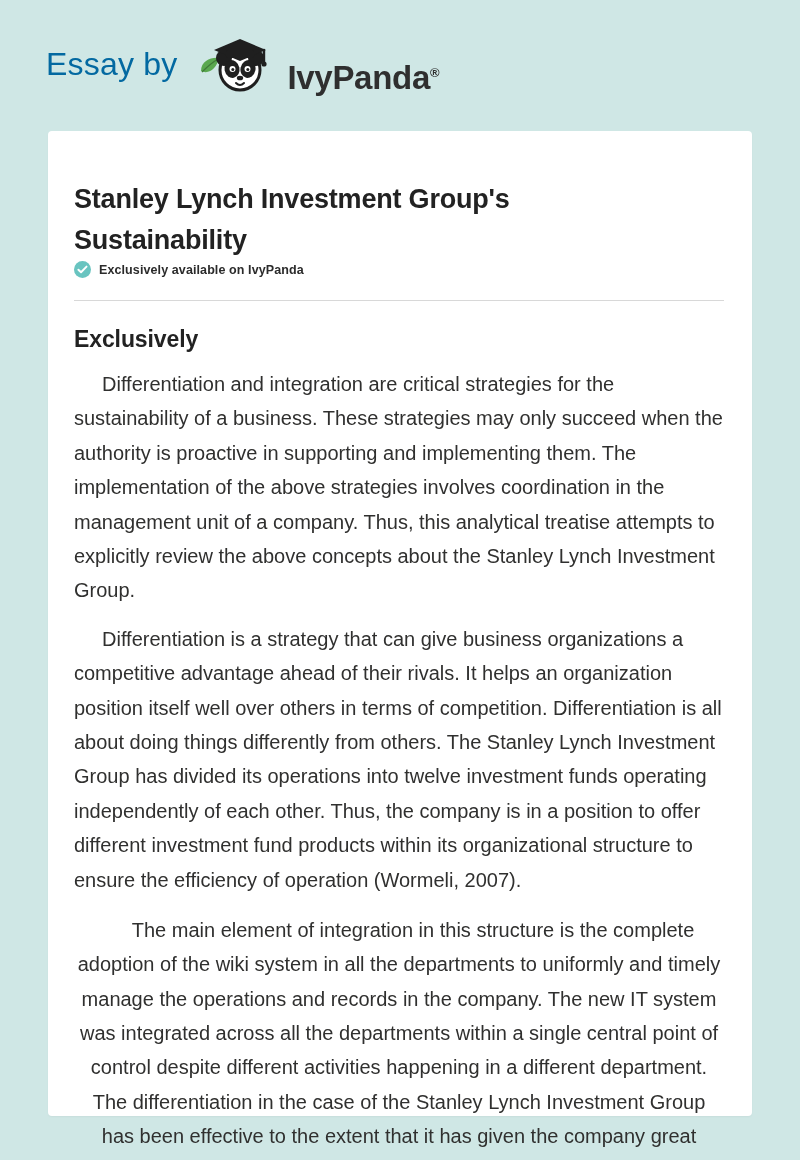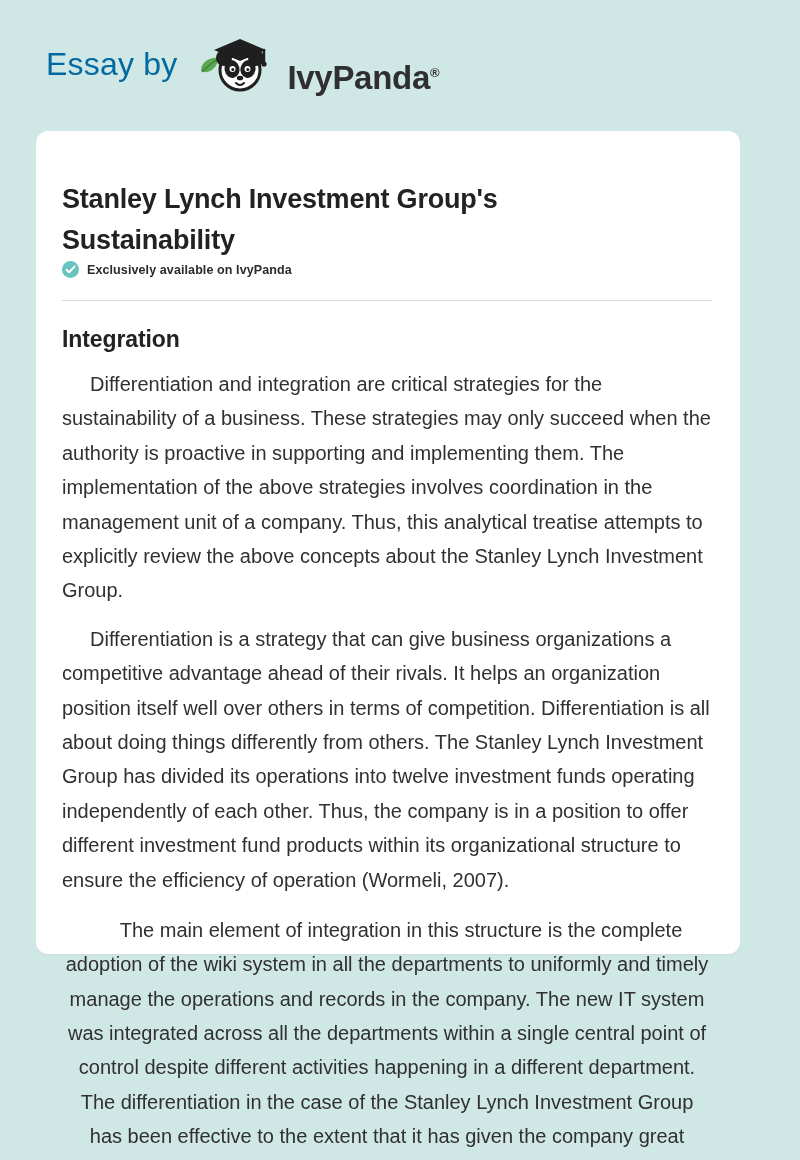--- a/index.html
+++ b/index.html
@@ -57,26 +57,26 @@
   }
   .brand-word .reg {
     font-size: 13px;
     vertical-align: super;
     font-weight: 700;
   }
 
   
   .sheet {
     position: absolute;
-    left: 36px;
+    left: 48px;
     top: 131px;
     width: 704px;
-    height: 823px;
+    height: 985px;
     background: #ffffff;
-    border-radius: 12px;
+    border-radius: 4px;
     box-sizing: border-box;
     padding: 48px 28px 0 26px;
     box-shadow: 0 1px 2px rgba(0,0,0,0.04);
   }
   .sheet-inner {
     padding: 0 0 0 0;
   }
 
   h1.doc-title {
     font-size: 27px;
@@ -187,21 +187,21 @@
         <span class="badge-check">
           <svg width="11" height="11" viewBox="0 0 12 12" xmlns="http://www.w3.org/2000/svg">
             <path d="M1.5 6.2 L4.4 9 L10.4 2.8" stroke="#ffffff" stroke-width="2.1" fill="none" stroke-linecap="round" stroke-linejoin="round"></path>
           </svg>
         </span>
         <span class="badge-text">Exclusively available on IvyPanda</span>
       </div>
 
       <div class="divider"></div>
 
-      <h2 class="section-title">Integration</h2>
+      <h2 class="section-title">Exclusively</h2>
       <p class="body-text">Differentiation and integration are critical strategies for the sustainability of a business. These strategies may only succeed when the authority is proactive in supporting and implementing them. The implementation of the above strategies involves coordination in the management unit of a company. Thus, this analytical treatise attempts to explicitly review the above concepts about the Stanley Lynch Investment Group.</p>
 
       <p class="body-text">Differentiation is a strategy that can give business organizations a competitive advantage ahead of their rivals. It helps an organization position itself well over others in terms of competition. Differentiation is all about doing things differently from others. The Stanley Lynch Investment Group has divided its operations into twelve investment funds operating independently of each other. Thus, the company is in a position to offer different investment fund products within its organizational structure to ensure the efficiency of operation (Wormeli, 2007).</p>
       <p class="body-text tight">The main element of integration in this structure is the complete adoption of the wiki system in all the departments to uniformly and timely manage the operations and records in the company. The new IT system was integrated across all the departments within a single central point of control despite different activities happening in a different department. The differentiation in the case of the Stanley Lynch Investment Group has been effective to the extent that it has given the company great success (Snell and Bateman, 2012). Another factor that has strengthened its position is the many departments that it has opened. This helps the company expand its consumer base, increase its sales, and increase its profitability (Kossowski, 2007).</p>
 
     </div>
   </div>
 
 </div>
 

